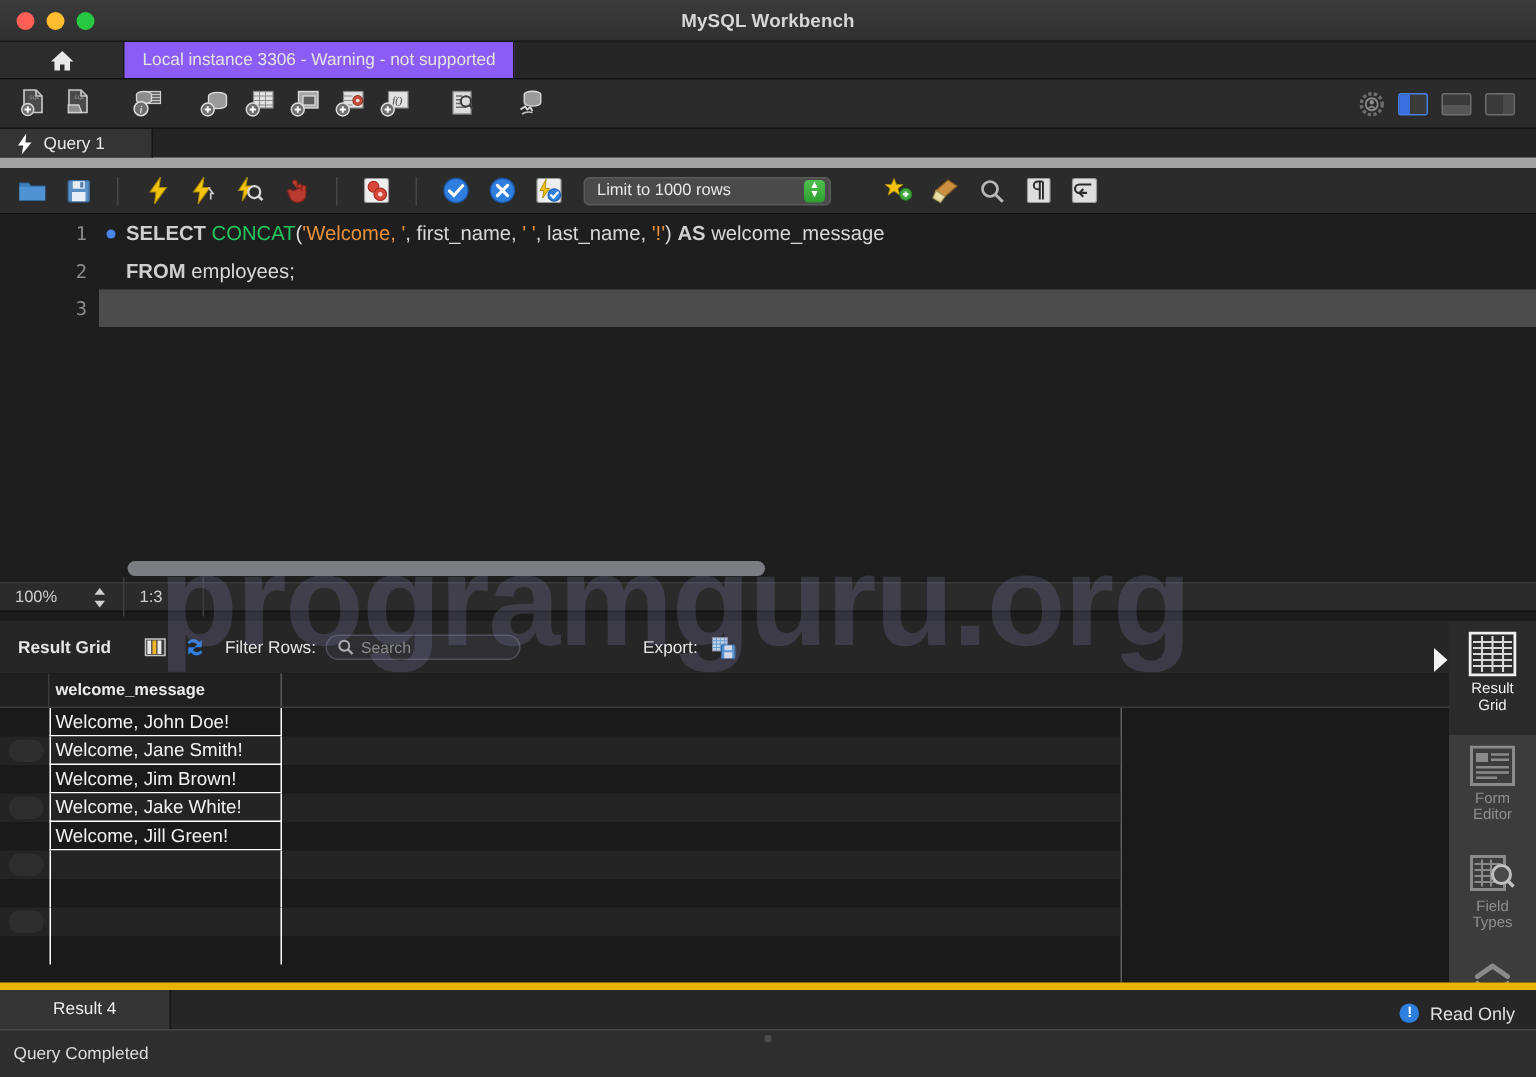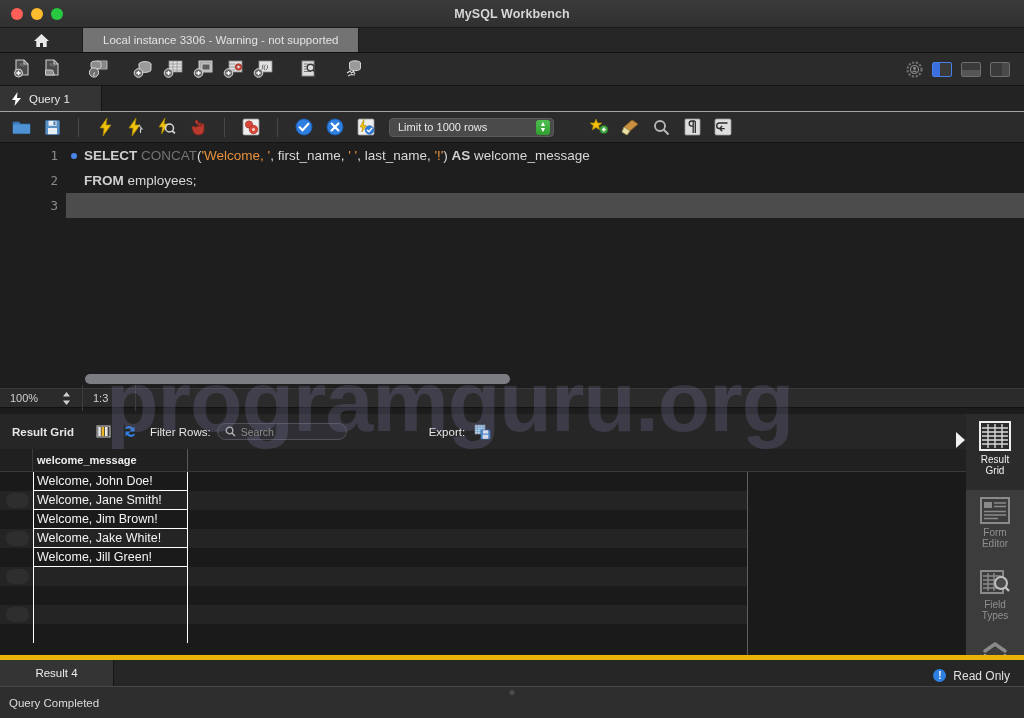--- a/index.html
+++ b/index.html
@@ -33,22 +33,22 @@
   .tabstrip {
     position: absolute; left: 0; top: 28px; width: 1024px; height: 25px;
     background: #262626; border-bottom: 1px solid #101010;
     display: flex; align-items: stretch;
   }
   .home-tab {
     width: 83px; display: flex; align-items: center; justify-content: center;
     background: #2c2c2c; border-right: 1px solid #1a1a1a;
   }
   .conn-tab {
-    padding: 0 20px; display: flex; align-items: center;
-    background: #737373; border-right: 1px solid #1a1a1a;
+    padding: 0 12px; display: flex; align-items: center;
+    background: #8b5cf6; border-right: 1px solid #1a1a1a;
     font-size: 11.5px; color: #e3e3e3;
   }
 
   
   .maintoolbar {
     position: absolute; left: 0; top: 53px; width: 1024px; height: 33px;
     background: #2b2b2b; border-bottom: 1px solid #151515;
     display: flex; align-items: center;
   }
   .mt-group { display: flex; align-items: center; gap: 4px; padding-left: 10px; }
@@ -63,21 +63,21 @@
   .panel-btn { width: 20px; height: 15px; border: 1px solid #6e6e6e; border-radius: 2px;
                position: relative; background: #3a3a3a; }
   .panel-btn .fillL { position: absolute; left: 0; top: 0; bottom: 0; width: 7px; background: #3b6fe0; }
   .panel-btn .fillB { position: absolute; left: 0; right: 0; bottom: 0; height: 6px; background: #555; }
   .panel-btn .fillR { position: absolute; right: 0; top: 0; bottom: 0; width: 7px; background: #4a4a4a; }
   .panel-btn.active { border-color: #4a7ee8; }
 
   
   .querytabs {
     position: absolute; left: 0; top: 86px; width: 1024px; height: 26px;
-    background: #232323; border-bottom: 1px solid #a3a3a3;
+    background: #232323; border-bottom: 7px solid #a3a3a3;
     display: flex; align-items: stretch;
   }
   .qtab {
     width: 102px; background: #343434; border-right: 1px solid #151515;
     display: flex; align-items: center; gap: 7px; padding-left: 11px;
     font-size: 11.5px; color: #e8e8e8;
   }
 
   
   .edtoolbar {
@@ -118,21 +118,21 @@
     border-radius: 50%; background: #4a86e8;
   }
   .codearea { position: absolute; left: 66px; top: 0; right: 0; height: 228px; }
   .cline {
     height: 25px; display: flex; align-items: center;
     padding-left: 18px; font-family: Liberation Sans, sans-serif;
     font-size: 13.5px; white-space: pre; color: #d8d8d8;
   }
   .cline.cur { background: #4c4c4c; }
   .kw { color: #cfcfcf; font-weight: bold; }
-  .fn { color: #737373; }
+  .fn { color: #22c55e; }
   .str { color: #e8913a; }
   .pl { color: #d8d8d8; }
 
   
   .ed-hscroll {
     position: absolute; left: 0; top: 371px; width: 1024px; height: 17px;
     background: #1e1e1e;
   }
   .ed-hscroll .thumb {
     position: absolute; left: 85px; top: 3px; width: 425px; height: 10px;

